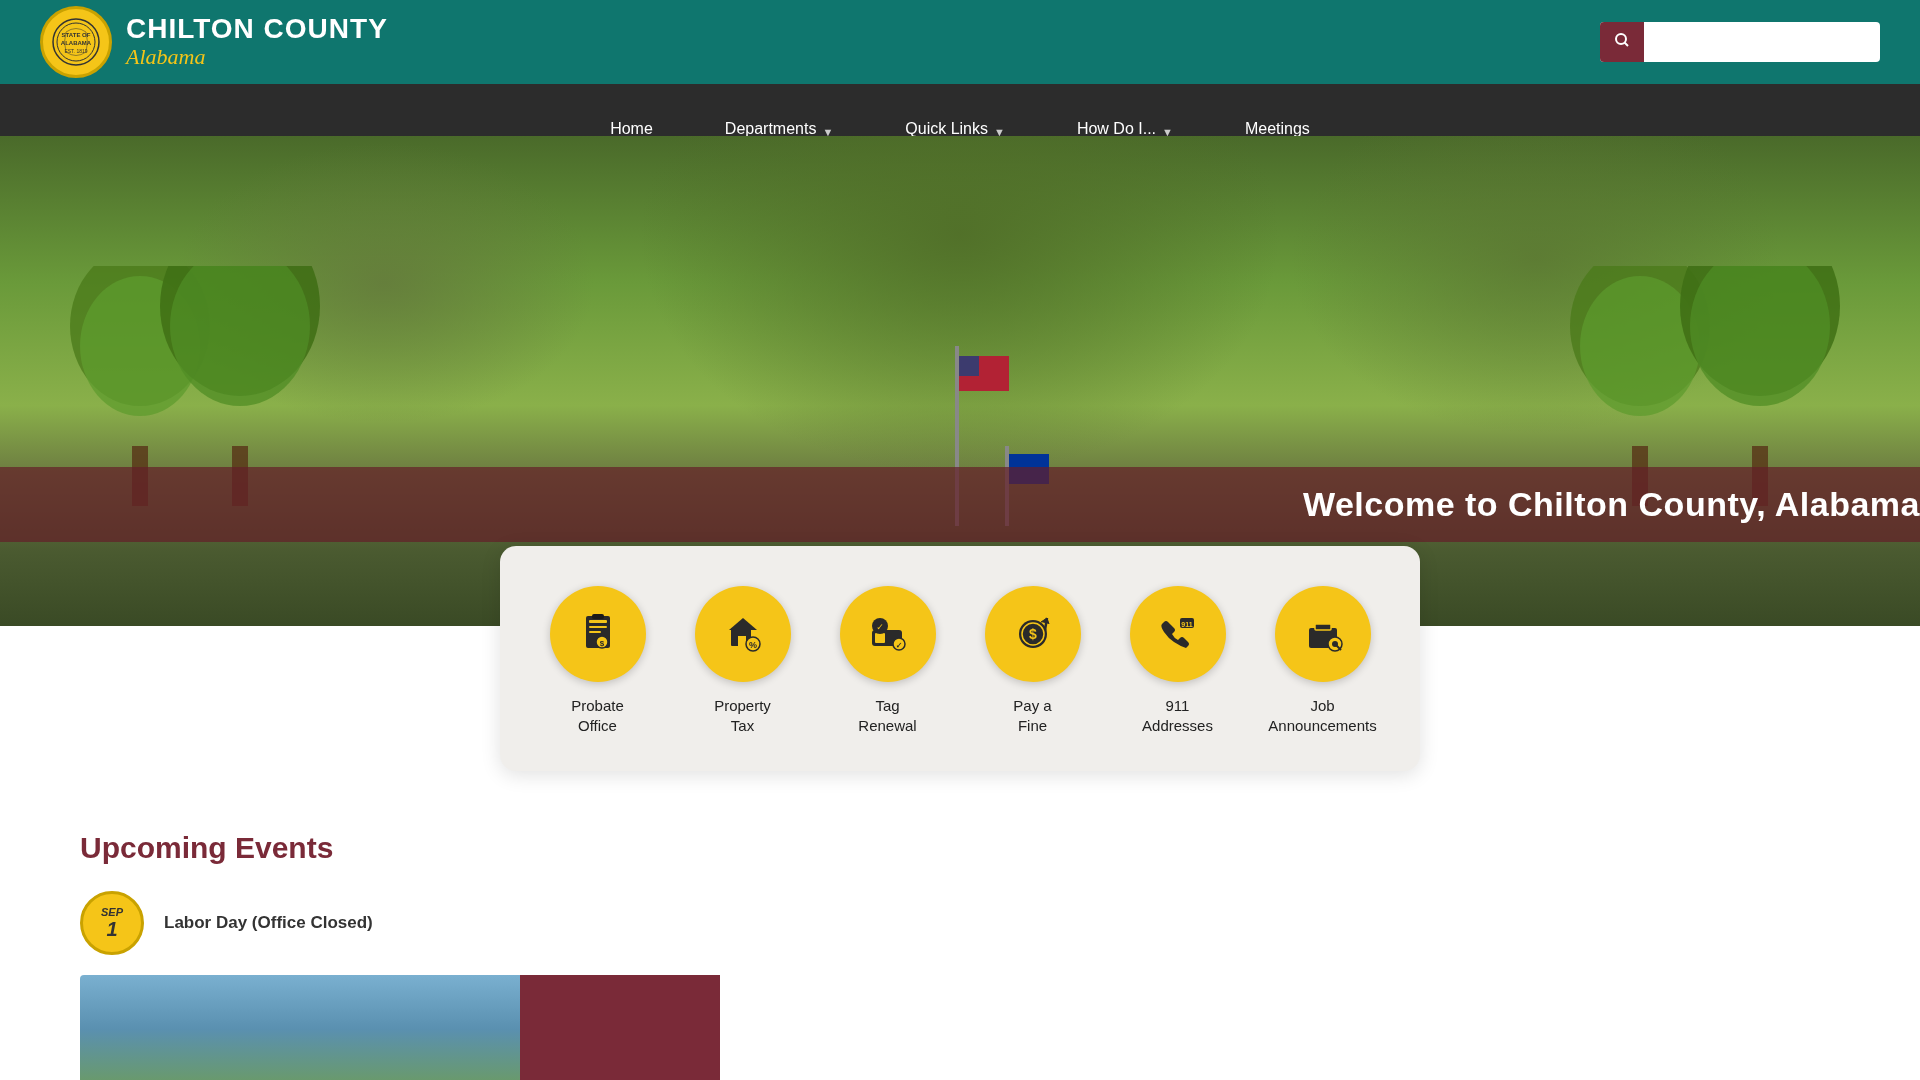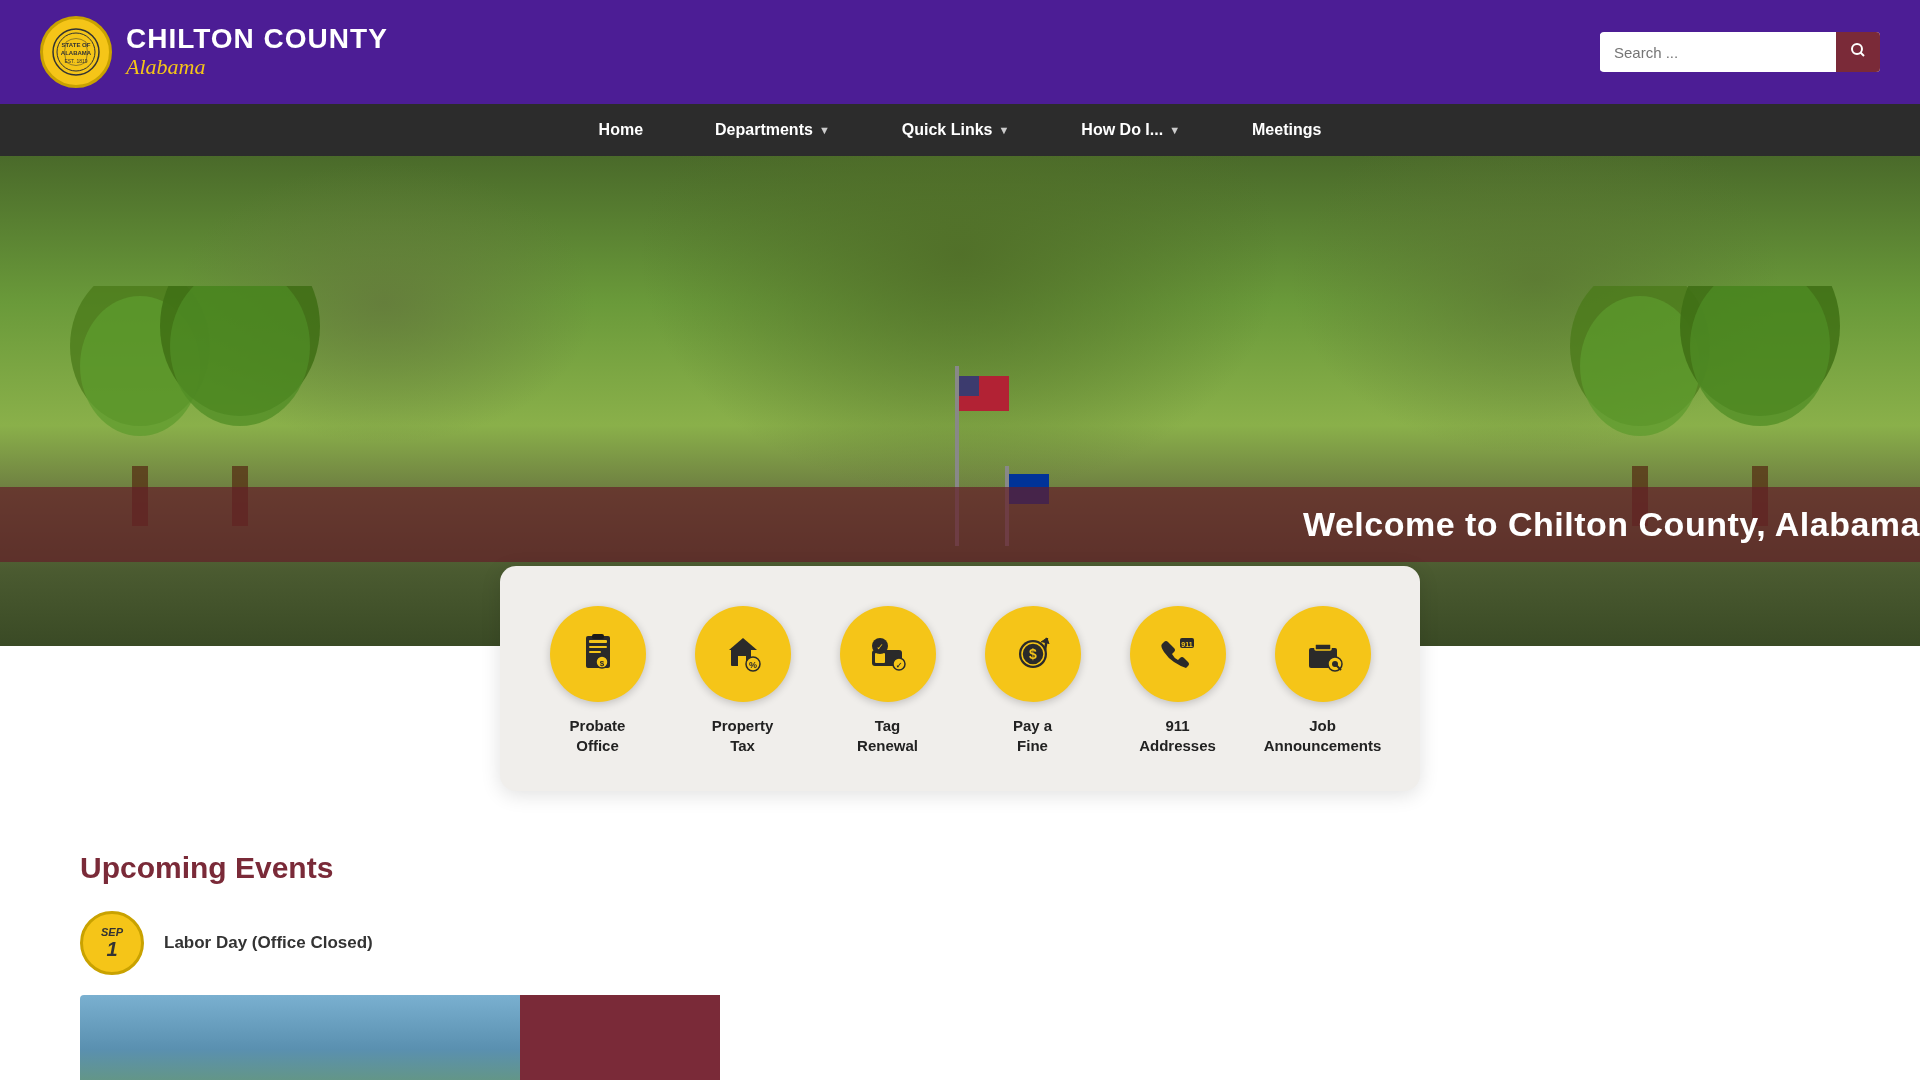--- a/index.html
+++ b/index.html
@@ -1,25 +1,25 @@
 <!DOCTYPE html>
 <html><head>
   <meta charset="utf-8">
   <style>
     * { margin: 0; padding: 0; box-sizing: border-box; }
     body { font-family: Arial, sans-serif; width: 1920px; min-height: 1080px; overflow-x: hidden; background: #f5f5f5; }
 
     
     .header {
-      background-color: #4c1d95;
+      background-color: #0f766e;
       display: flex;
       align-items: center;
       justify-content: space-between;
       padding: 10px 40px;
-      height: 104px;
+      height: 84px;
     }
     .logo-area {
       display: flex;
       align-items: center;
       gap: 14px;
     }
     .logo-circle {
       width: 72px;
       height: 72px;
       border-radius: 50%;
@@ -70,25 +70,25 @@
       display: flex;
       align-items: center;
       justify-content: center;
       height: 52px;
       gap: 0;
     }
     .nav-item {
       color: #fff;
       padding: 0 36px;
       font-size: 16px;
-      font-weight: 700;
+      font-weight: 400;
       cursor: pointer;
       height: 55px;
       display: flex;
-      align-items: center;
+      align-items: flex-end;
       gap: 6px;
       text-decoration: none;
       white-space: nowrap;
     }
     .nav-chevron { font-size: 11px; color: #ccc; }
 
     
     .hero {
       position: relative;
       width: 100%;
@@ -155,21 +155,21 @@
       background: #f5c518;
       display: flex;
       align-items: center;
       justify-content: center;
       box-shadow: 0 2px 8px rgba(0,0,0,0.2);
     }
     .icon-circle svg { width: 52px; height: 52px; }
     .quick-link-label {
       text-align: center;
       font-size: 15px;
-      font-weight: 700;
+      font-weight: 400;
       color: #222;
       line-height: 1.3;
     }
 
     
     .main-content {
       padding: 60px 80px 40px;
       background: #fff;
     }
     .upcoming-events-title {
@@ -235,21 +235,20 @@
       </svg>
     </div>
     <div class="logo-text">
       <div class="county-name">CHILTON COUNTY</div>
       <div class="state-name">Alabama</div>
     </div>
   </div>
 
   <div class="search-area">
     <div class="search-box">
-      <input class="search-input" type="text" placeholder="Search ..." style="">
       <button class="search-btn">
         <svg width="16" height="16" viewBox="0 0 16 16" fill="white">
           <circle cx="7" cy="7" r="5" stroke="white" stroke-width="2" fill="none"></circle>
           <line x1="10.5" y1="10.5" x2="14" y2="14" stroke="white" stroke-width="2"></line>
         </svg>
       </button>
     </div>
   </div>
 </header>
 

